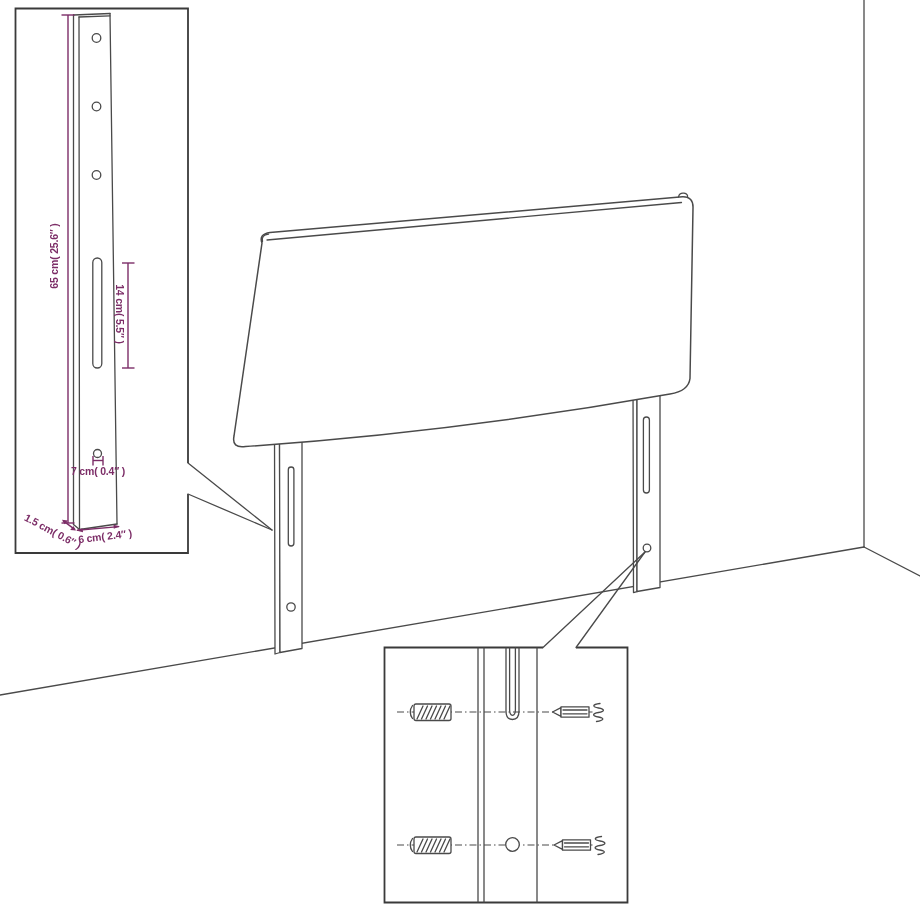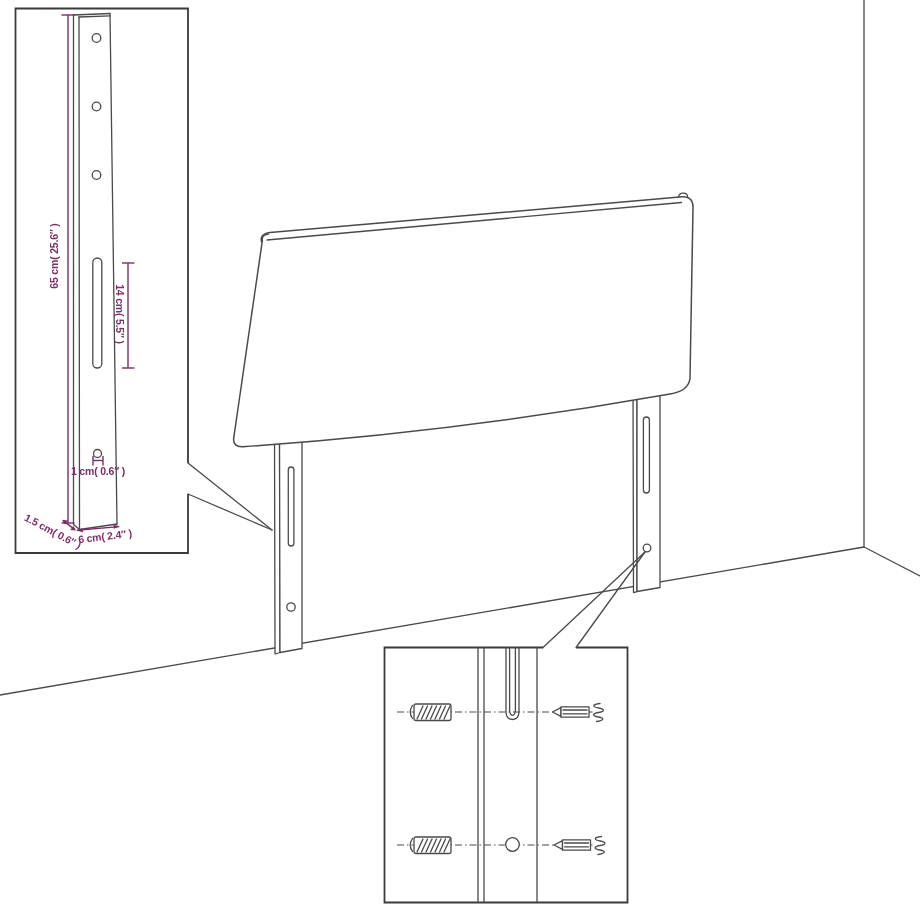--- a/index.html
+++ b/index.html
@@ -171,16 +171,16 @@
     </g>
 
     <g>
       <line class="s" x1="645" y1="552" x2="543" y2="647.5"></line>
       <line class="s" x1="645" y1="552" x2="576" y2="647.5"></line>
     </g>
   </svg>
 
   <div class="lbl rotn90" style="left:54px;top:256px">65 cm( 25.6″ )</div>
   <div class="lbl rot90" style="left:120px;top:314px">14 cm( 5.5″ )</div>
-  <div class="lbl rot0" style="left:98px;top:471px">1 cm( 0.6″ )</div>
+  <div class="lbl rot0" style="left:98px;top:471px">7 cm( 0.4″ )</div>
   <div class="lbl rot28" style="left:53px;top:531px">1.5 cm( 0.6″ )</div>
   <div class="lbl rotn7" style="left:105px;top:536px">6 cm( 2.4″ )</div>
 </div>
 
 </body></html>

